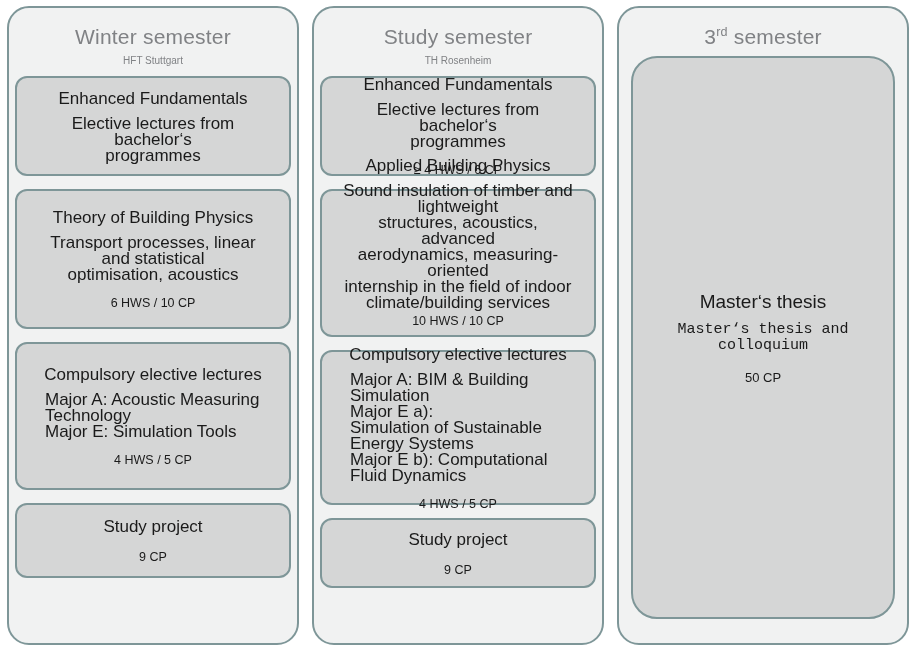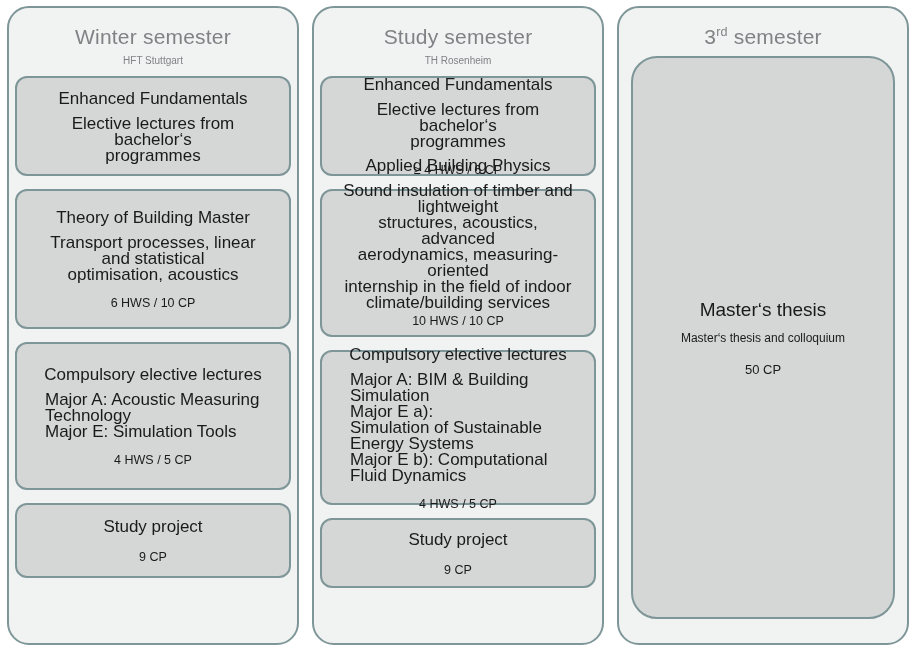--- a/index.html
+++ b/index.html
@@ -129,21 +129,21 @@
     border-radius: 26px;
     margin-bottom: 24px;
     justify-content: center;
     text-align: center;
   }
   .c3 .card.big .card-title {
     font-size: 19px;
     line-height: 24px;
     margin-bottom: 8px;
   }
-  .c3 .card.big .card-body { font-size: 12px; }
+  .c3 .card.big .card-body { font-size: 15px; font-family: Liberation Mono, monospace; }
   .c3 .card.big .card-credits { font-size: 13px; margin-top: 16px; }
 </style>
 </head>
 <body>
 
 <div class="board">
 
   <div class="column c1">
     <div class="col-header">
       <div class="title">Winter semester</div>
@@ -151,21 +151,21 @@
     </div>
     <div class="cards">
 
       <div class="card k0">
         <div class="card-title">Enhanced Fundamentals</div>
         <div class="card-body">Elective lectures from bachelor‘s
 programmes</div>
       </div>
 
       <div class="card k1">
-        <div class="card-title">Theory of Building Master</div>
+        <div class="card-title">Theory of Building Physics</div>
         <div class="card-body">Transport processes, linear and statistical
 optimisation, acoustics</div>
         <div class="card-credits">6 HWS / 10 CP</div>
       </div>
 
       <div class="card k2">
         <div class="card-title">Compulsory elective lectures</div>
         <div class="card-body left">Major A: Acoustic Measuring Technology
 Major E: Simulation Tools</div>
         <div class="card-credits">4 HWS / 5 CP</div>

